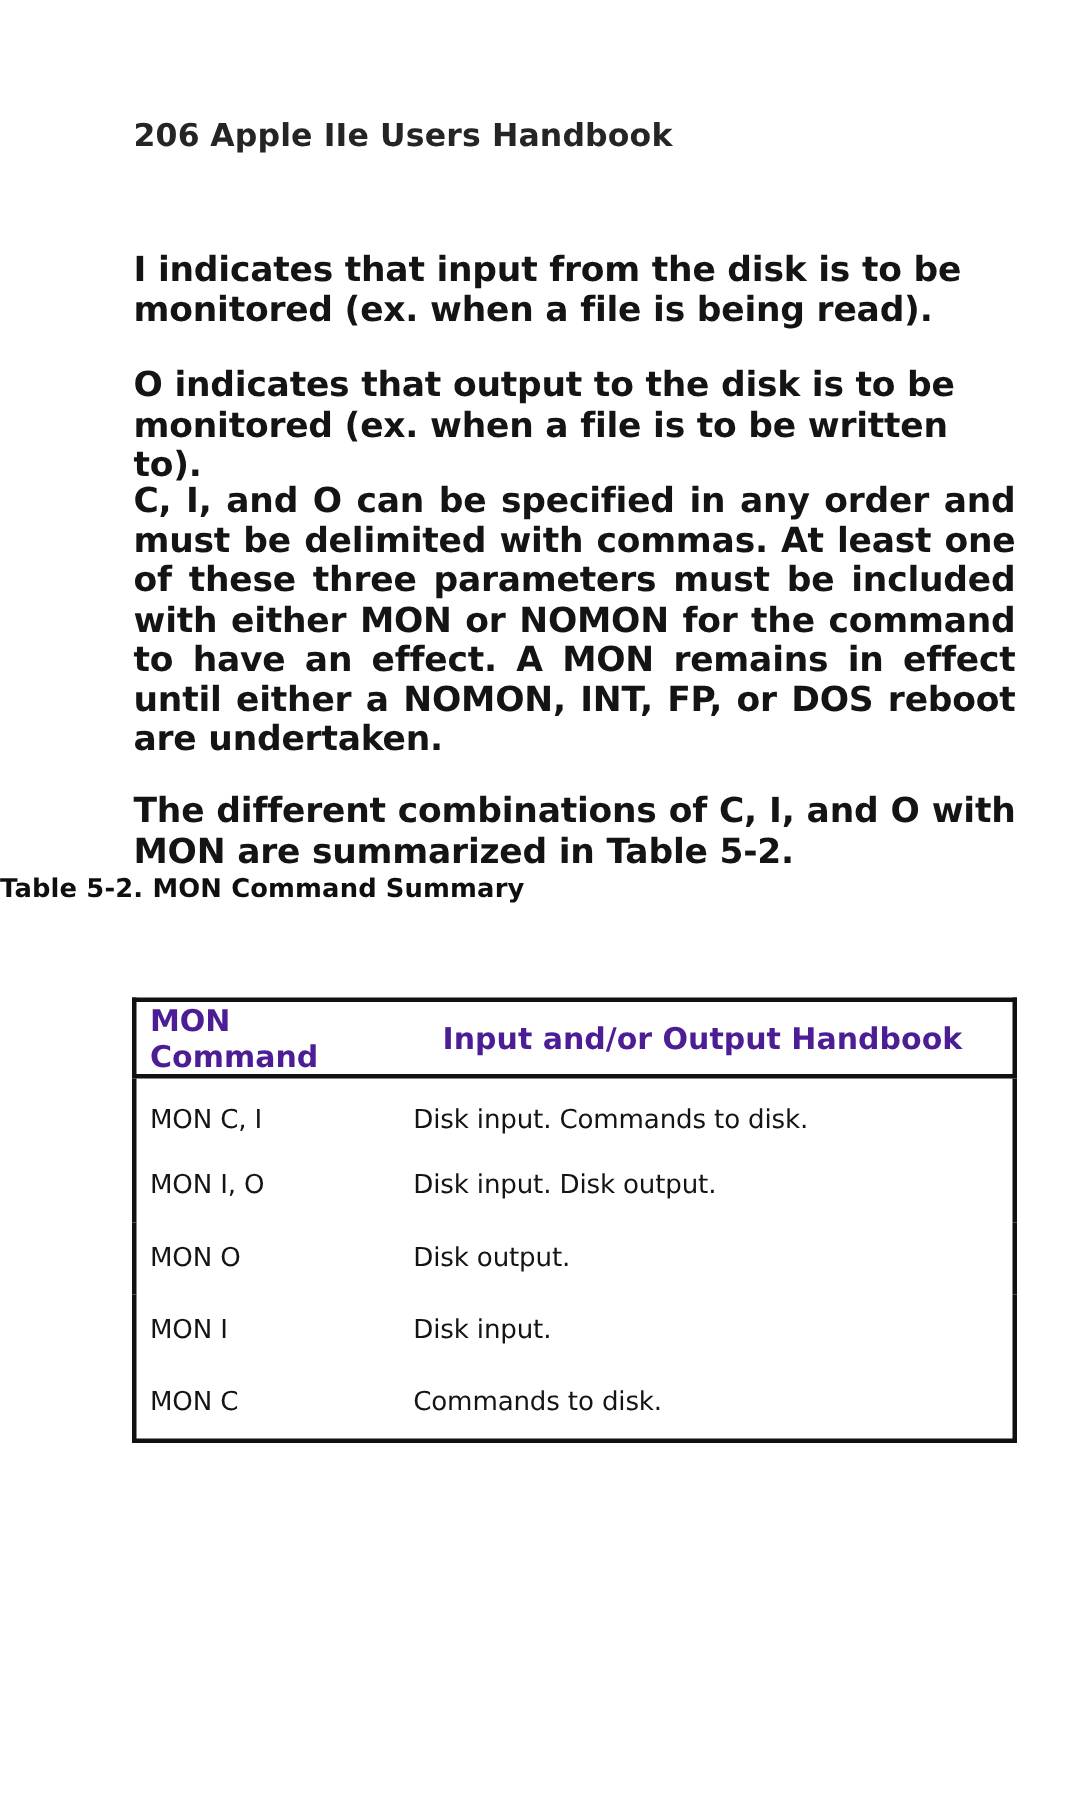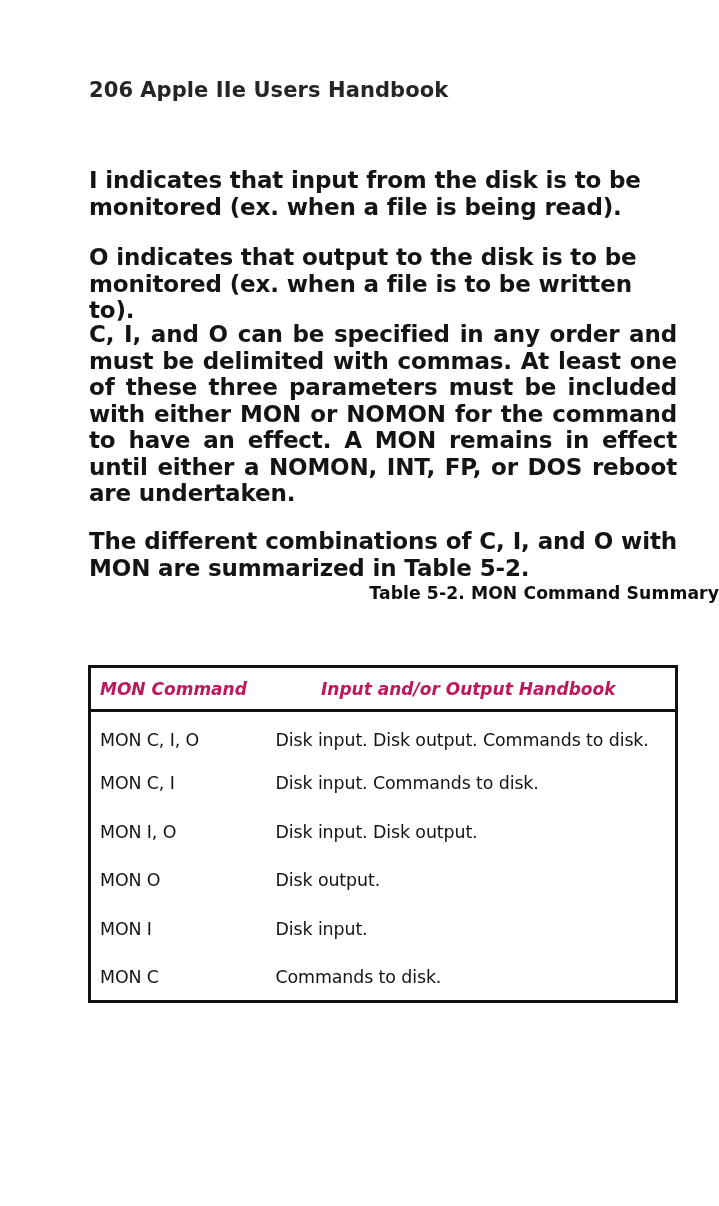--- a/index.html
+++ b/index.html
@@ -55,21 +55,21 @@
   .p2 { top: 221px; }
   .p3 { top: 298px; }
   .p4 { top: 428px; }
   .p5 { top: 505px; }
 
   .table-caption {
     position: absolute;
     left: 0;
     top: 583px;
     width: 719px;
-    text-align: right;
+    text-align: left;
     font-size: 17.2px;
     font-weight: bold;
     color: #0f0f0f;
     letter-spacing: 0.1px;
   }
 
   .mon-table {
     position: absolute;
     left: 88px;
     top: 665px;
@@ -81,26 +81,25 @@
   .mon-table th,
   .mon-table td {
     border: 0;
     padding: 0;
     vertical-align: middle;
   }
   .mon-table thead tr {
     border-bottom: 3px solid #111111;
   }
   .mon-table th {
-    font-size: 17px;
+    font-size: 20px;
     font-weight: bold;
-    color: #be185d;
+    color: #4c1d95;
     height: 41px;
     letter-spacing: 0px;
-    font-style: italic;
   }
   .col-cmd {
     width: 172px;
     border-right: 3px solid #111111;
   }
   .col-desc {
     width: auto;
   }
   .mon-table th.col-cmd {
     text-align: left;
@@ -153,24 +152,20 @@
 
   <table class="mon-table">
     <thead>
       <tr>
         <th class="col-cmd">MON Command</th>
         <th class="col-desc">Input and/or Output Handbook</th>
       </tr>
     </thead>
     <tbody>
       <tr>
-        <td class="col-cmd">MON C, I, O</td>
-        <td class="col-desc">Disk input. Disk output. Commands to disk.</td>
-      </tr>
-      <tr>
         <td class="col-cmd">MON C, I</td>
         <td class="col-desc">Disk input. Commands to disk.</td>
       </tr>
       <tr>
         <td class="col-cmd">MON I, O</td>
         <td class="col-desc">Disk input. Disk output.</td>
       </tr>
       <tr>
         <td class="col-cmd">MON O</td>
         <td class="col-desc">Disk output.</td>

